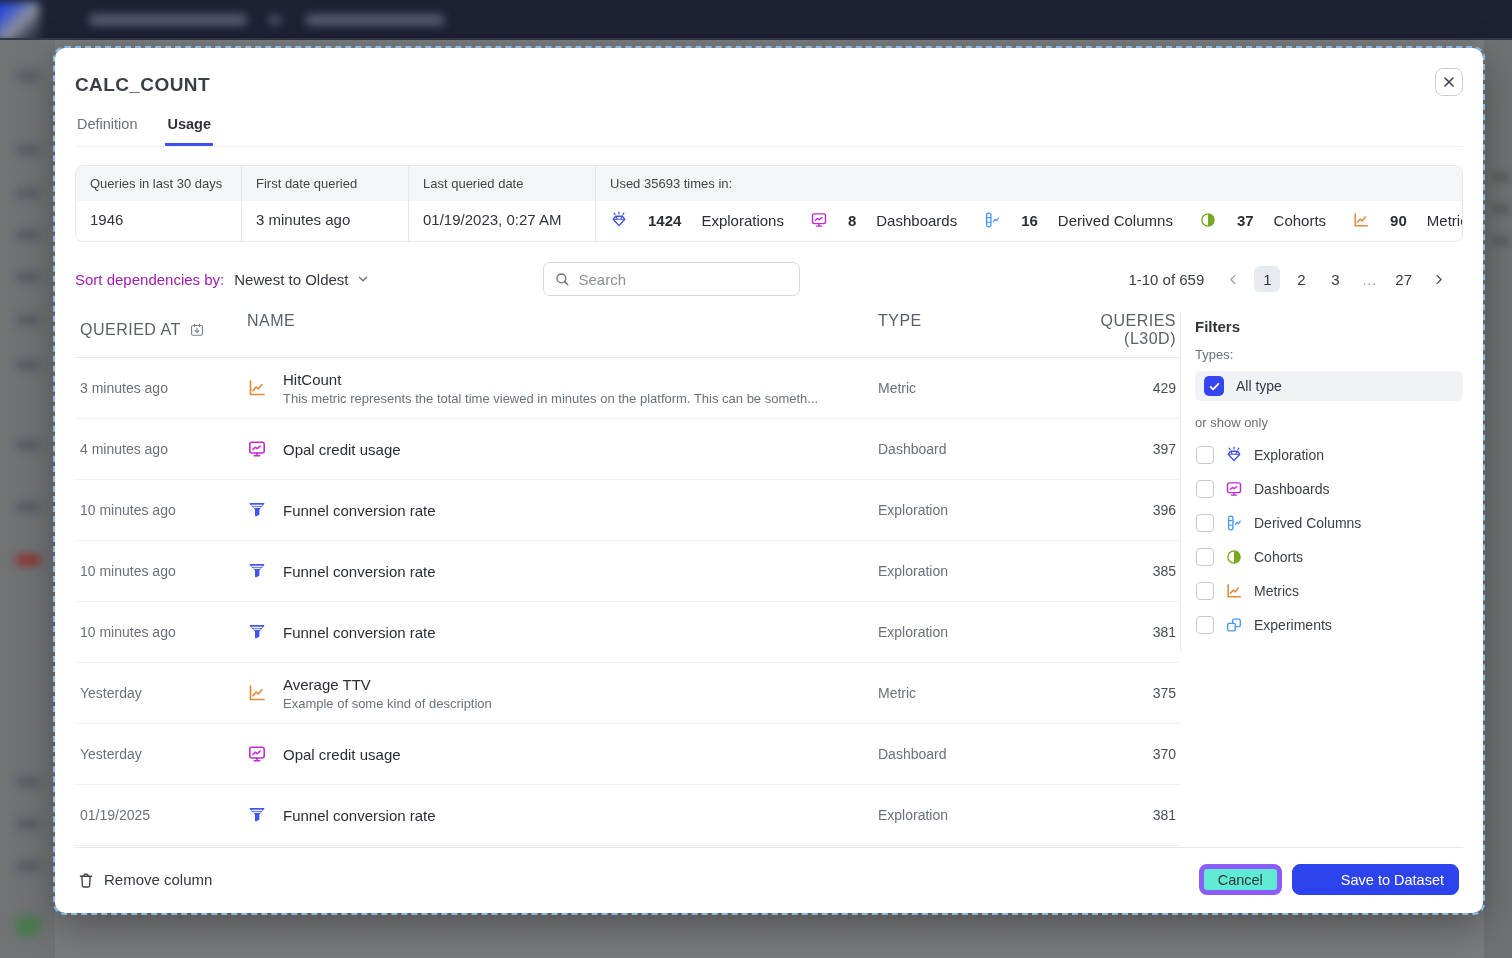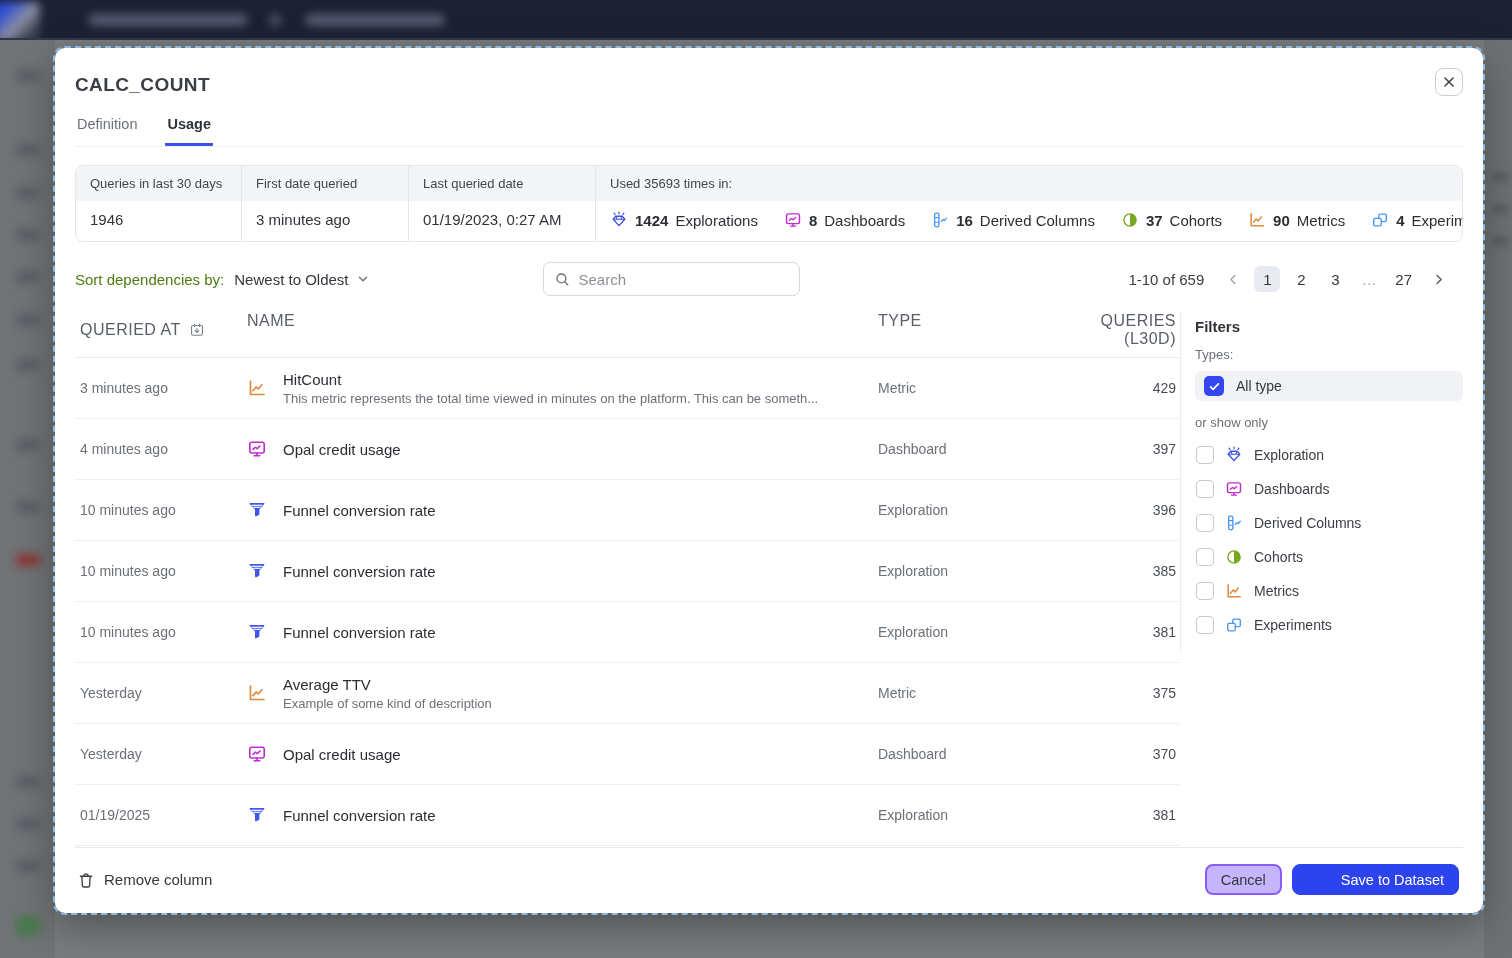--- a/index.html
+++ b/index.html
@@ -33,27 +33,27 @@
   .tab.active { color:#2f3338; font-weight:600; border-bottom:3px solid #3a50f0; border-radius:1px; }
 
   
   .stats { margin-top:18px; border:1px solid #e4e6ea; border-radius:8px; overflow:hidden; }
   .stats-row { display:grid; grid-template-columns:166px 167px 187px 1fr; }
   .stats-row.hdr { background:#f4f5f7; }
   .stat-cell { padding:10px 14px; border-right:1px solid #e4e6ea; font-size:13px; color:#40454c; font-weight:500; }
   .stat-cell:last-child { border-right:none; }
   .stats-row.val .stat-cell { font-size:15px; color:#303439; font-weight:400; padding:10px 14px 12px; background:#fff; }
   .usage-items { display:flex; align-items:center; gap:26px; }
-  .usage-item { display:flex; align-items:center; gap:7px; white-space:nowrap; }
+  .usage-item { display:flex; align-items:center; gap:20px; white-space:nowrap; }
   .usage-item b { font-weight:700; color:#2b2f34; }
   .usage-item span.lbl { color:#2b2f34; }
 
   
   .controls { display:flex; align-items:center; margin-top:20px; }
-  .sort-label { font-size:15px; color:#4d7c0f; }
+  .sort-label { font-size:15px; color:#a21caf; }
   .sort-value { display:flex; align-items:center; gap:6px; margin-left:10px; font-size:15px; color:#33383e; font-weight:500; cursor:pointer; }
   .searchbox { display:flex; align-items:center; gap:8px; width:257px; height:34px; border:1px solid #d6dade; border-radius:7px; padding:0 10px; margin-left:172px; }
   .searchbox input { border:none; outline:none; font-size:15px; color:#33383e; width:100%; font-family:inherit; }
   .searchbox input::placeholder { color:#8a9098; }
   .pager { display:flex; align-items:center; gap:8px; margin-left:auto; margin-right:12px; }
   .pager-range { font-size:15px; color:#3b4046; margin-right:8px; }
   .pg-btn { min-width:26px; height:26px; display:flex; align-items:center; justify-content:center; font-size:15px; color:#33383e; border-radius:6px; cursor:pointer; padding:0 5px; }
   .pg-btn.active { background:#e7eaf0; }
 
   
@@ -82,21 +82,21 @@
   .f-or { font-size:13px; color:#6b7178; margin-top:14px; }
   .f-opt { display:flex; align-items:center; gap:11px; margin-top:16px; cursor:pointer; padding-left:1px; }
   .f-opt .lbl { font-size:14px; color:#3a3f46; }
   .all-lbl { font-size:14px; color:#33383e; }
 
   
   .footer { border-top:1px solid #e6e8eb; margin:0 0px; padding:16px 4px 18px 0; display:flex; align-items:center; justify-content:space-between; }
   .remove { display:flex; align-items:center; gap:9px; font-size:15px; color:#33383e; cursor:pointer; padding-left:2px; }
   .btns { display:flex; gap:10px; }
   .btn { height:31px; padding:0 14px; border-radius:8px; font-size:14.5px; font-weight:500; display:flex; align-items:center; cursor:pointer; font-family:inherit; }
-  .btn.cancel { background:#c4b5fd; border:2px solid #8b5cf6; color:#33383e; }
+  .btn.cancel { background:#5eead4; border:5px solid #8b5cf6; color:#33383e; }
   .btn.save { background:#2d43ee; border:1px solid #2d43ee; color:#fff;padding-left:48px; }
 
   .ic { display:block; flex:0 0 auto; }
 </style>
 </head>
 <body>
 
 <svg width="0" height="0" style="position:absolute">
   <defs>
     <symbol id="i-metric" viewBox="0 0 20 20">

